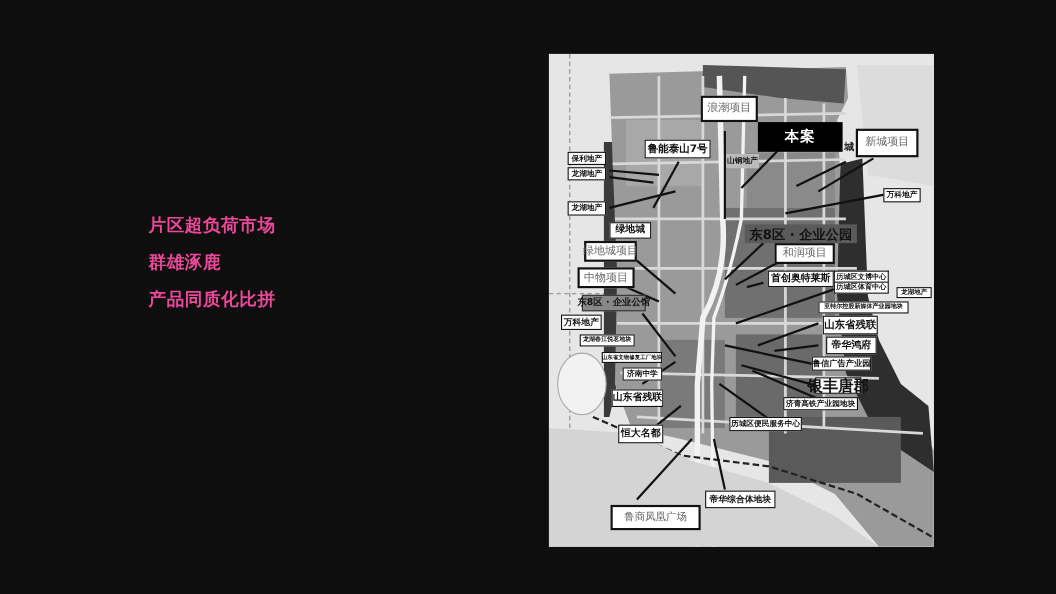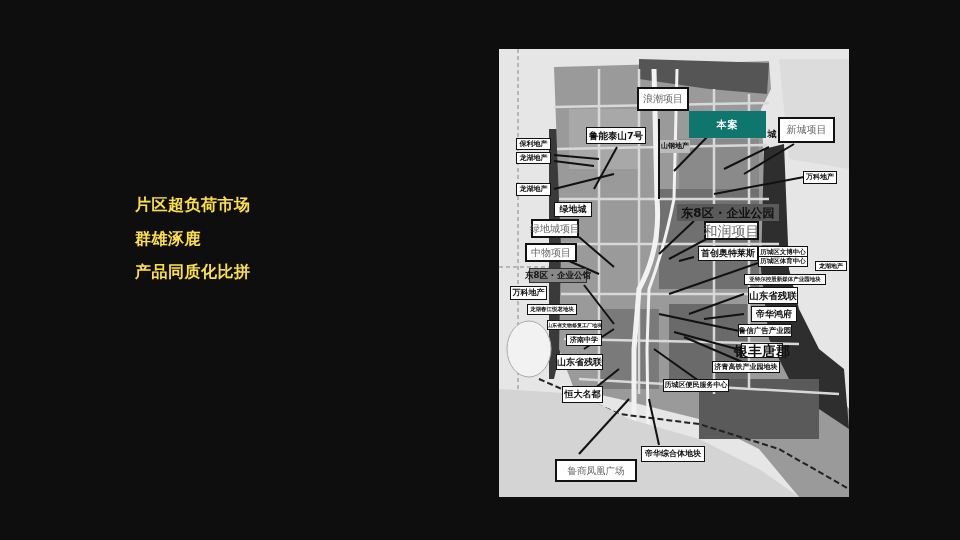--- a/index.html
+++ b/index.html
@@ -1,29 +1,29 @@
 <!DOCTYPE html>
 <html><head>
 <meta charset="utf-8">
 <style>
   * { margin:0; padding:0; box-sizing:border-box; }
   html, body { width:960px; height:540px; background:#0e0e0e; overflow:hidden; }
   body { position:relative; font-family:"DejaVu Sans","Liberation Sans",sans-serif; }
 
   .bullets { position:absolute; left:135px; top:196px; }
-  .bullet { color:#fde047; font-size:16px; font-weight:bold; line-height:17px; height:17px; margin-bottom:16.5px; letter-spacing:0.5px; white-space:nowrap; }
+  .bullet { color:#ec4899; font-size:16px; font-weight:bold; line-height:17px; height:17px; margin-bottom:16.5px; letter-spacing:0.5px; white-space:nowrap; }
 
   .map { position:absolute; left:499px; top:49px; width:350px; height:448px; background:#e9e9e9; overflow:hidden; }
   .map svg.base { position:absolute; left:0; top:0; width:350px; height:448px; }
 
   .lbl { position:absolute; background:#fff; border:1.5px solid #111; color:#111; white-space:nowrap; font-weight:bold; line-height:1; display:flex; align-items:center; justify-content:center; }
   .lbl.light { color:#666; font-weight:normal; }
   .lbl.thick { border:2px solid #111; }
   .lbl.dark { background:#444; color:#111; border:none; }
-  .lbl.red { background:#0f766e; color:#fff; border:none; font-size:10px; letter-spacing:1px; }
+  .lbl.red { background:#000000; color:#fff; border:none; font-size:13px; letter-spacing:1px; }
 </style>
 </head>
 <body>
 
 <div class="bullets">
   <div class="bullet">片区超负荷市场</div>
   <div class="bullet">群雄涿鹿</div>
   <div class="bullet">产品同质化比拼</div>
 </div>
 
@@ -110,21 +110,21 @@
   <div class="lbl thick light" style="left:279px;top:68px;width:57px;height:26px;font-size:10px;">新城项目</div>
   <div class="lbl dark" style="left:267px;top:78px;width:12px;height:14px;font-size:9px;background:transparent;">城</div>
   <div class="lbl" style="left:17px;top:89px;width:35px;height:12px;font-size:7px;">保利地产</div>
   <div class="lbl" style="left:161px;top:91px;width:30px;height:13px;font-size:7px;border:none;background:#bbb;">山钢地产</div>
   <div class="lbl" style="left:17px;top:103px;width:35px;height:12px;font-size:7px;">龙湖地产</div>
   <div class="lbl" style="left:304px;top:122px;width:34px;height:13px;font-size:7px;">万科地产</div>
   <div class="lbl" style="left:17px;top:134px;width:35px;height:13px;font-size:7px;">龙湖地产</div>
   <div class="lbl" style="left:55px;top:153px;width:38px;height:15px;font-size:9px;">绿地城</div>
   <div class="lbl dark" style="left:178px;top:155px;width:102px;height:17px;font-size:12px;font-weight:bold;background:#5a5a5a;color:#111;">东8区 · 企业公园</div>
   <div class="lbl thick light" style="left:32px;top:170px;width:48px;height:19px;font-size:10px;">绿地城项目</div>
-  <div class="lbl thick light" style="left:205px;top:172px;width:55px;height:19px;font-size:14px;">和润项目</div>
+  <div class="lbl thick light" style="left:205px;top:172px;width:55px;height:19px;font-size:10px;">和润项目</div>
   <div class="lbl thick light" style="left:26px;top:194px;width:52px;height:19px;font-size:10px;">中物项目</div>
   <div class="lbl" style="left:199px;top:197px;width:60px;height:15px;font-size:9px;">首创奥特莱斯</div>
   <div class="lbl" style="left:259px;top:197px;width:50px;height:11px;font-size:6.5px;border-bottom:none;">历城区文博中心</div>
   <div class="lbl" style="left:259px;top:207px;width:50px;height:11px;font-size:6.5px;">历城区体育中心</div>
   <div class="lbl" style="left:316px;top:212px;width:32px;height:10px;font-size:6px;">龙湖地产</div>
   <div class="lbl dark" style="left:30px;top:219px;width:58px;height:15px;font-size:8.5px;background:#888;border:1px solid #333;">东8区 · 企业公馆</div>
   <div class="lbl" style="left:245px;top:225px;width:82px;height:11px;font-size:5.5px;">亚特尔控股新媒体产业园地块</div>
   <div class="lbl" style="left:11px;top:237px;width:37px;height:14px;font-size:8px;">万科地产</div>
   <div class="lbl" style="left:249px;top:238px;width:50px;height:17px;font-size:9.5px;">山东省残联</div>
   <div class="lbl" style="left:28px;top:255px;width:50px;height:11px;font-size:5.5px;">龙湖春江悦茗地块</div>

